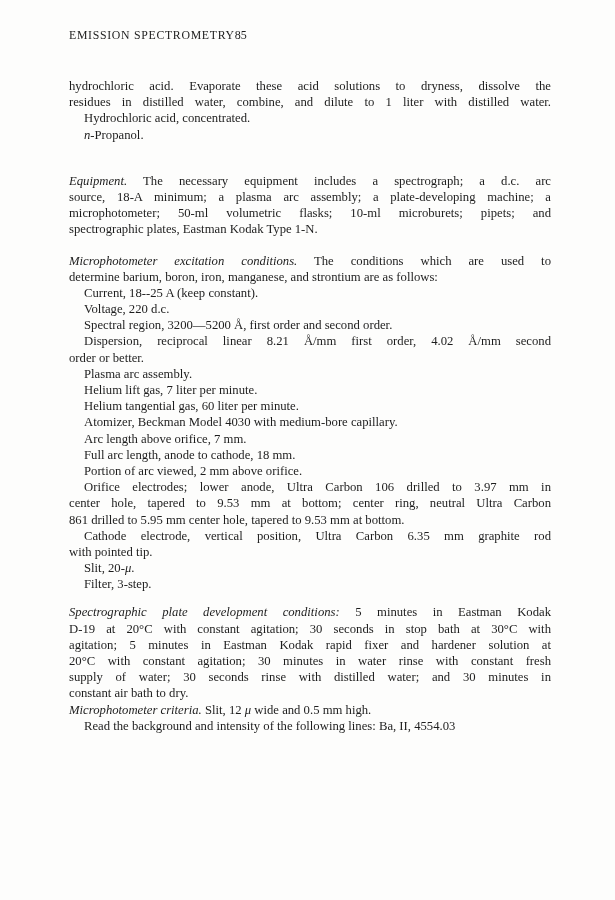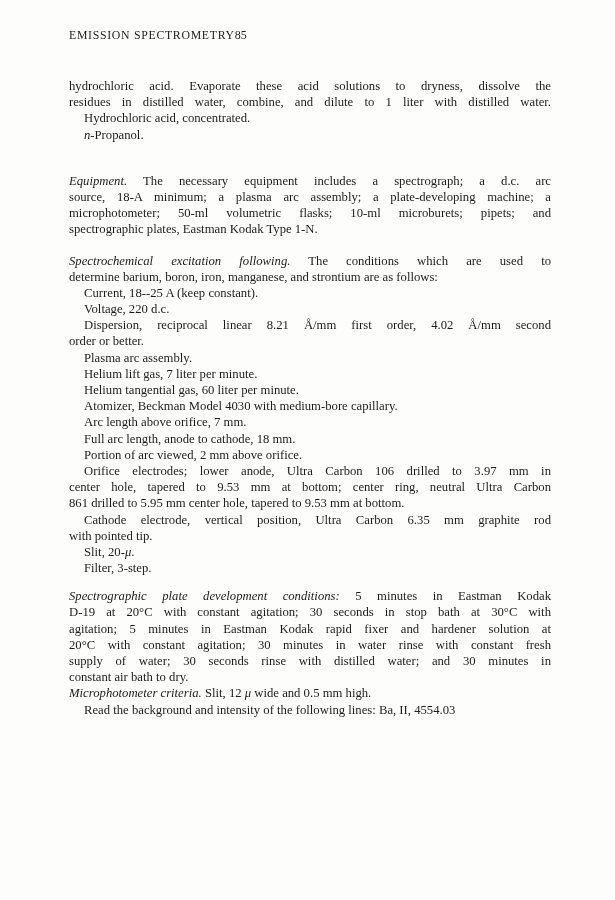--- a/index.html
+++ b/index.html
@@ -63,24 +63,25 @@
   </div>
   <div class="body-text">
       <div class="line j"><span>hydrochloric acid. Evaporate these acid solutions to dryness, dissolve the</span></div>
       <div class="line j"><span>residues in distilled water, combine, and dilute to 1 liter with distilled water.</span></div>
       <div class="line ind"><span>Hydrochloric acid, concentrated.</span></div>
       <div class="line ind"><span class="it">n</span><span>-Propanol.</span></div>
       <div class="line j" style="margin-top: 30px;"><span class="it">Equipment.</span><span> The necessary equipment includes a spectrograph; a d.c. arc</span></div>
       <div class="line j"><span>source, 18-A minimum; a plasma arc assembly; a plate-developing machine; a</span></div>
       <div class="line j"><span>microphotometer; 50-ml volumetric flasks; 10-ml microburets; pipets; and</span></div>
       <div class="line"><span>spectrographic plates, Eastman Kodak Type 1-N.</span></div>
-      <div class="line j" style="margin-top: 15px;"><span class="it">Spectrochemical excitation following.</span><span> The conditions which are used to</span></div>
+      <div class="line j" style="margin-top: 15px;"><span class="it">Microphotometer excitation conditions.</span><span> The conditions which are used to</span></div>
       <div class="line"><span>determine barium, boron, iron, manganese, and strontium are as follows:</span></div>
       <div class="line ind"><span>Current, 18--25 A (keep constant).</span></div>
       <div class="line ind"><span>Voltage, 220 d.c.</span></div>
+      <div class="line ind"><span>Spectral region, 3200—5200 Å, first order and second order.</span></div>
       <div class="line ind j"><span>Dispersion, reciprocal linear 8.21 Å/mm first order, 4.02 Å/mm second</span></div>
       <div class="line"><span>order or better.</span></div>
       <div class="line ind"><span>Plasma arc assembly.</span></div>
       <div class="line ind"><span>Helium lift gas, 7 liter per minute.</span></div>
       <div class="line ind"><span>Helium tangential gas, 60 liter per minute.</span></div>
       <div class="line ind"><span>Atomizer, Beckman Model 4030 with medium-bore capillary.</span></div>
       <div class="line ind"><span>Arc length above orifice, 7 mm.</span></div>
       <div class="line ind"><span>Full arc length, anode to cathode, 18 mm.</span></div>
       <div class="line ind"><span>Portion of arc viewed, 2 mm above orifice.</span></div>
       <div class="line ind j"><span>Orifice electrodes; lower anode, Ultra Carbon 106 drilled to 3.97 mm in</span></div>

